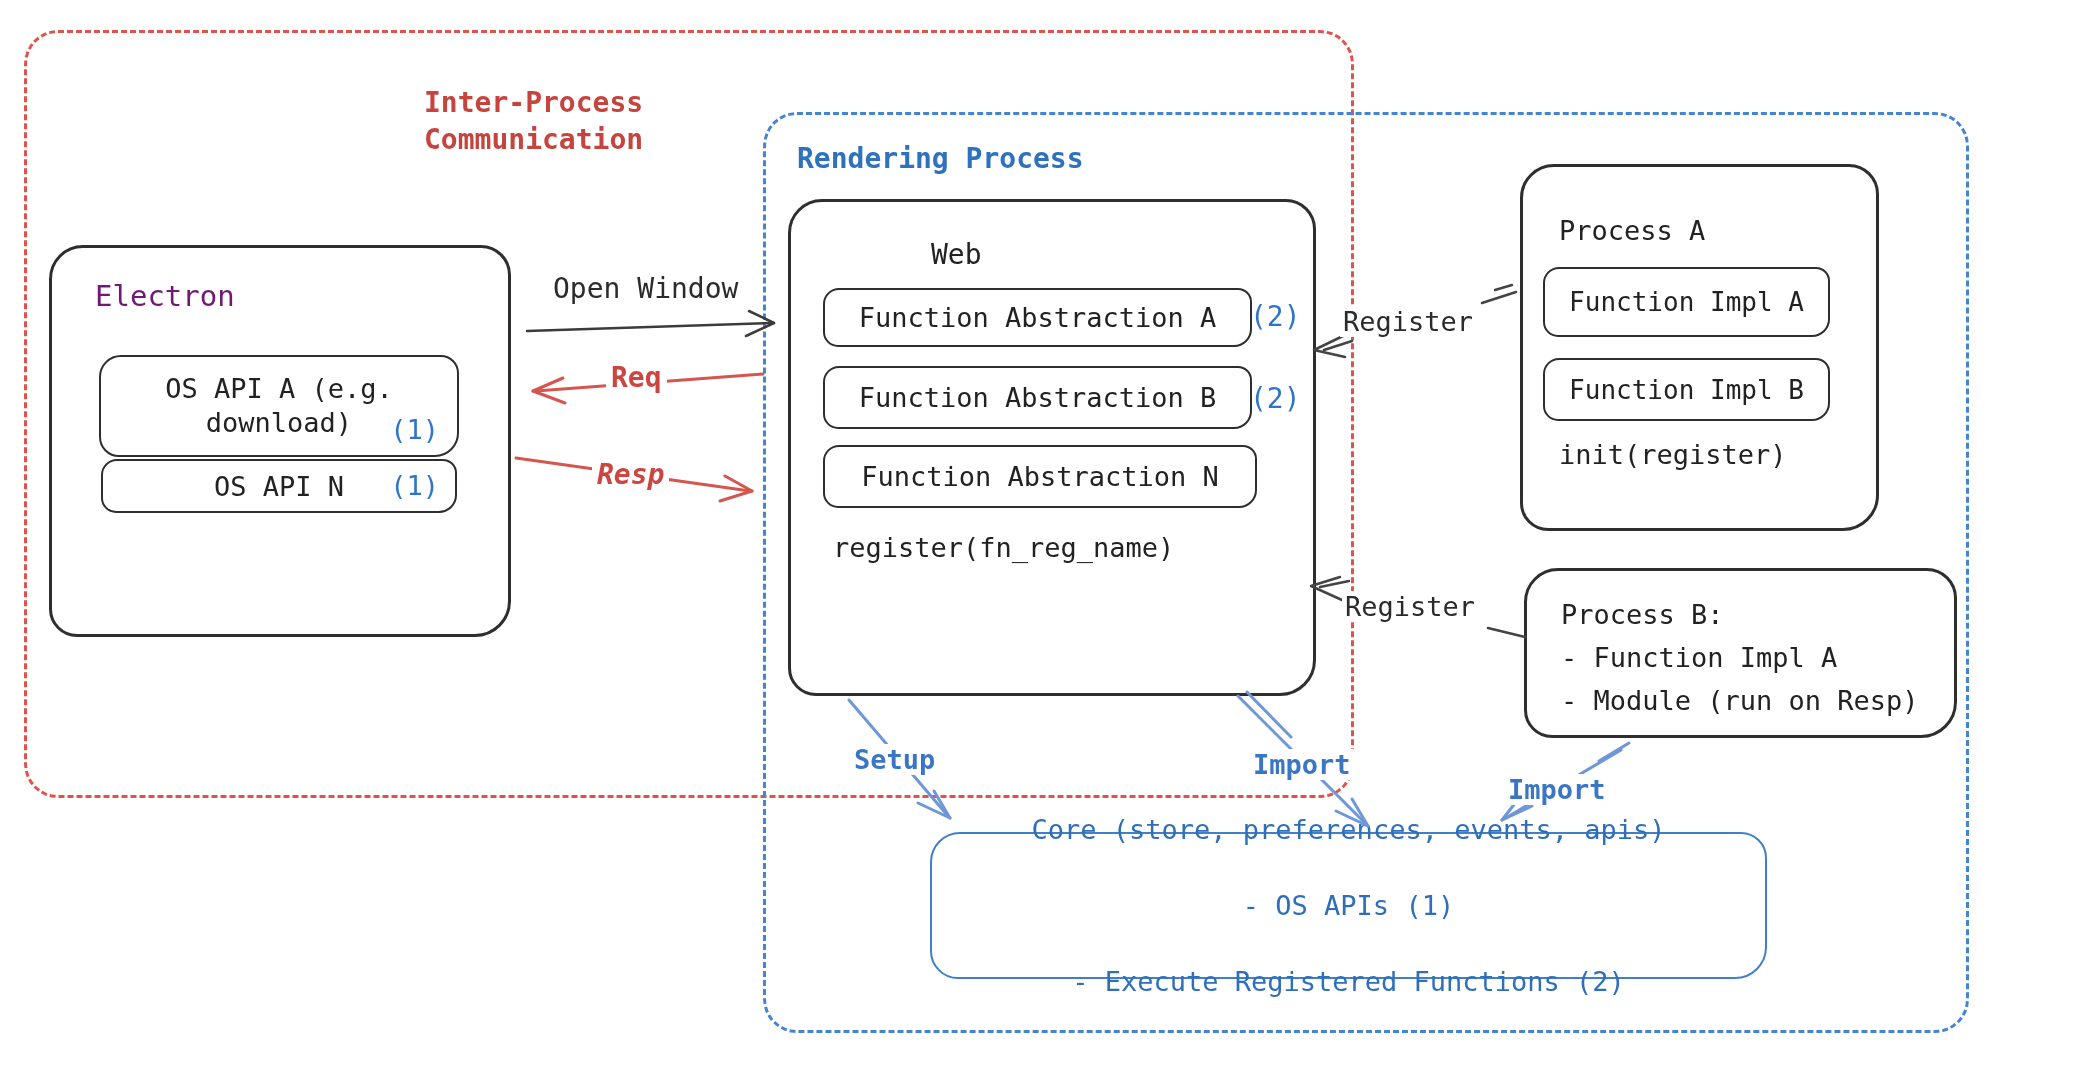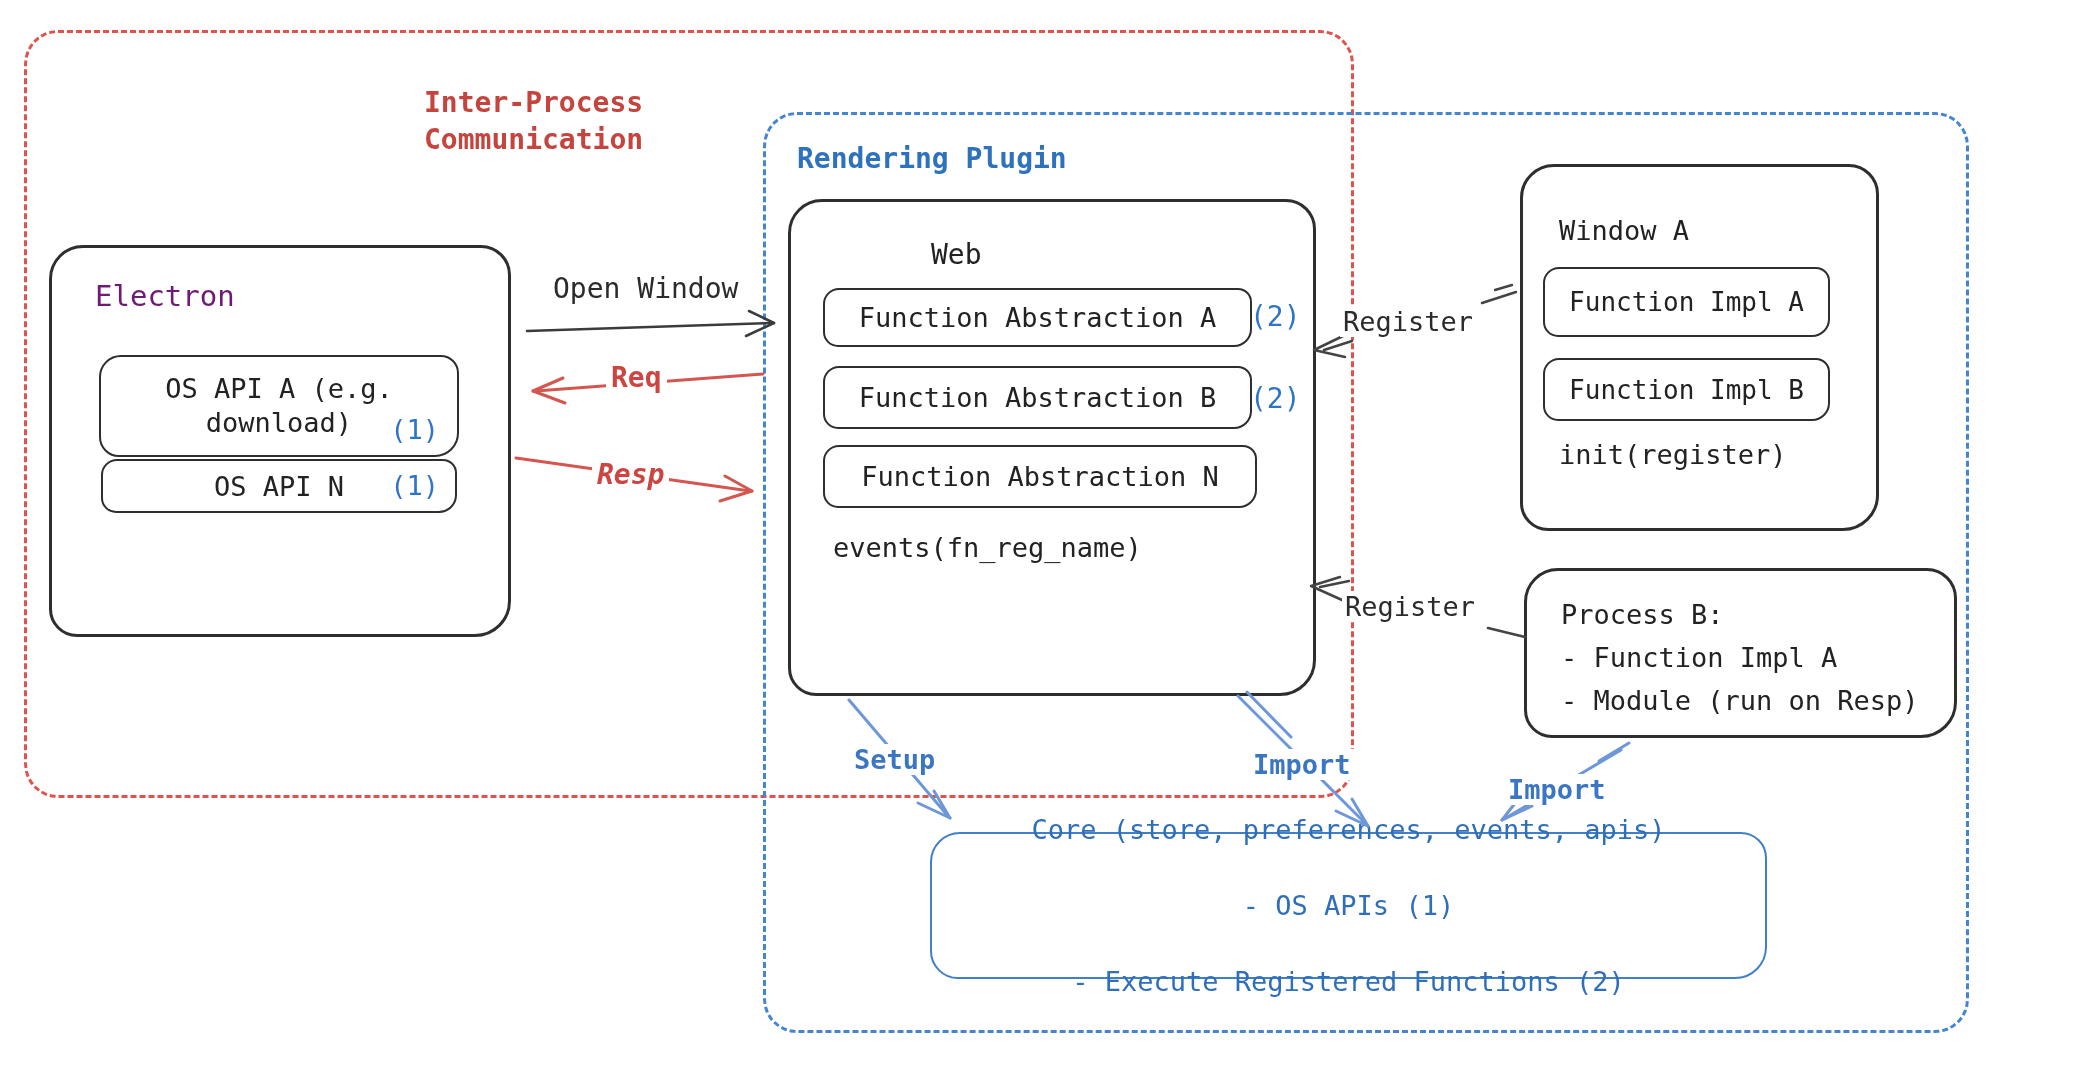--- a/index.html
+++ b/index.html
@@ -53,21 +53,21 @@
 <body>
 
 <div id="canvas">
 
   <div class="abs frame-red" style="left:24px;top:30px;width:1324px;height:762px;"></div>
 
   <div class="abs frame-blue" style="left:763px;top:112px;width:1200px;height:915px;"></div>
 
   <div class="abs section-label-red" style="left:424px;top:84px;width:260px;">Inter-Process
 Communication</div>
-  <div class="abs section-label-blue" style="left:797px;top:142px;">Rendering Plugin</div>
+  <div class="abs section-label-blue" style="left:797px;top:142px;">Rendering Process</div>
 
   <div class="abs box r-lg" style="left:49px;top:245px;width:456px;height:386px;">
     <div class="abs title-text" style="left:43px;top:31px;">Electron</div>
 
     <div class="abs pill r-md" style="left:47px;top:99px;width:356px;height:98px;">
       <div class="centered-2line">
         <span class="body-text">OS API A (e.g.</span>
         <span class="body-text">download)</span>
       </div>
       <span class="abs badge-blue" style="right:18px;bottom:10px;">(1)</span>
@@ -83,25 +83,25 @@
     <div class="abs body-text" style="left:140px;top:36px;font-size:28px;">Web</div>
 
     <div class="abs pill r-sm body-text" style="left:32px;top:86px;width:425px;height:55px;">Function Abstraction A</div>
     <span class="abs badge-blue" style="left:459px;top:98px;font-size:28px;">(2)</span>
 
     <div class="abs pill r-sm body-text" style="left:32px;top:164px;width:425px;height:59px;">Function Abstraction B</div>
     <span class="abs badge-blue" style="left:459px;top:180px;font-size:28px;">(2)</span>
 
     <div class="abs pill r-sm body-text" style="left:32px;top:243px;width:430px;height:59px;">Function Abstraction N</div>
 
-    <div class="abs body-text" style="left:42px;top:330px;">events(fn_reg_name)</div>
+    <div class="abs body-text" style="left:42px;top:330px;">register(fn_reg_name)</div>
   </div>
 
   <div class="abs box r-lg" style="left:1520px;top:164px;width:353px;height:361px;">
-    <div class="abs body-text" style="left:36px;top:48px;">Window A</div>
+    <div class="abs body-text" style="left:36px;top:48px;">Process A</div>
     <div class="abs pill r-sm body-text" style="left:20px;top:100px;width:283px;height:66px;font-size:26px;">Function Impl A</div>
     <div class="abs pill r-sm body-text" style="left:20px;top:191px;width:283px;height:59px;font-size:26px;">Function Impl B</div>
     <div class="abs body-text" style="left:36px;top:272px;">init(register)</div>
   </div>
 
   <div class="abs box r-lg" style="left:1524px;top:568px;width:427px;height:164px;">
     <div class="abs" style="left:34px;top:22px;line-height:43px;">
       <div class="body-text">Process B:</div>
       <div class="body-text">- Function Impl A</div>
       <div class="body-text">- Module (run on Resp)</div>

